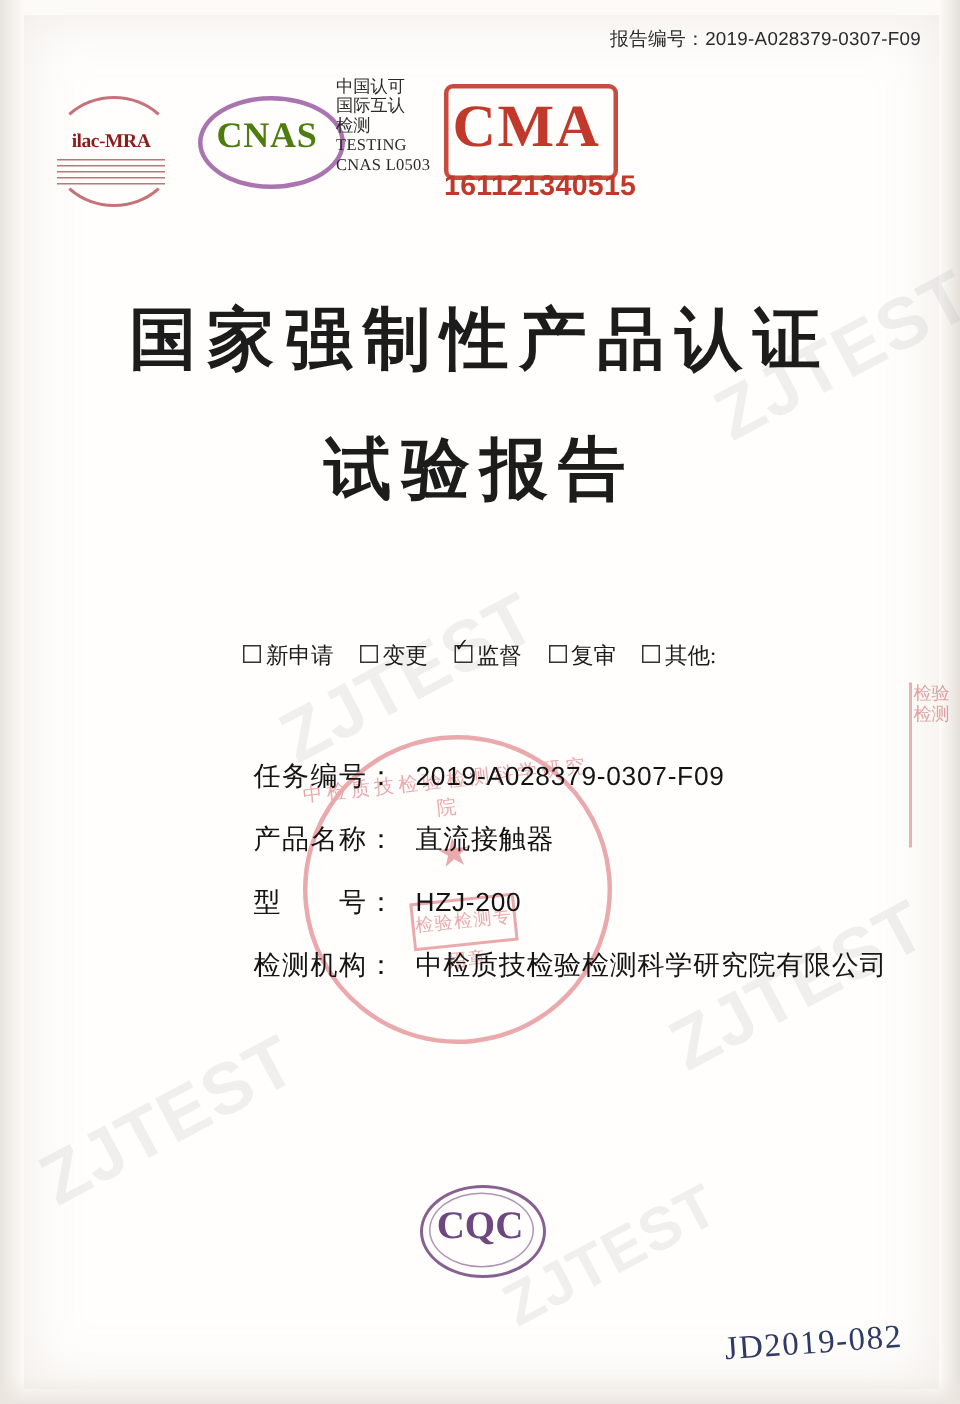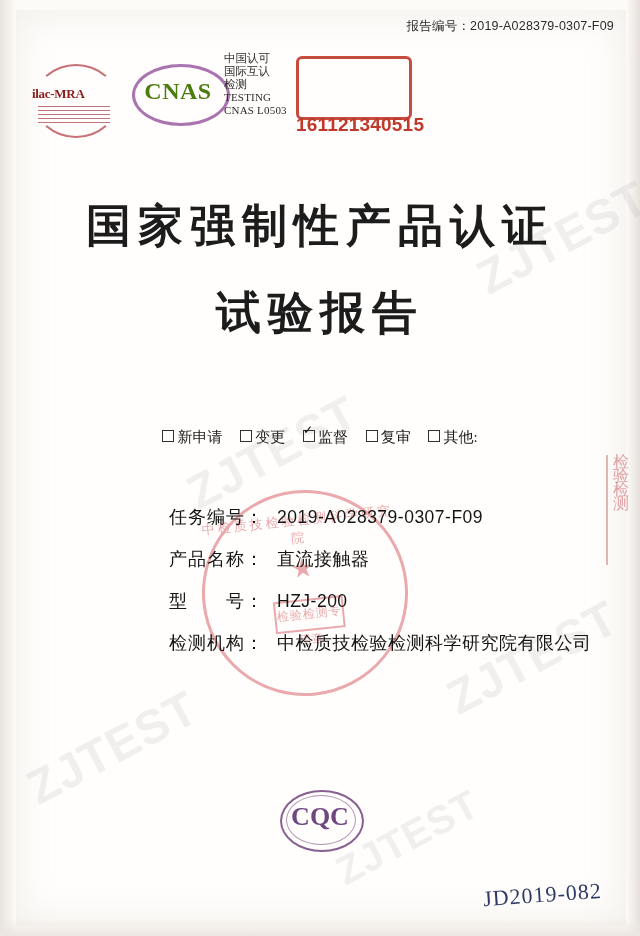--- a/index.html
+++ b/index.html
@@ -71,20 +71,21 @@
 
   .ilac {
     position: absolute;
     left: 0; top: 8px;
     width: 92px; height: 78px;
   }
   .ilac-text {
     position: absolute;
     left: 4px; top: 28px;
     width: 84px;
+    text-align: center;
     font-family: "Liberation Serif", serif;
     font-weight: bold;
     font-size: 13px;
     color: #8a1c1c;
     letter-spacing: -0.3px;
   }
   .ilac-arc {
     position: absolute;
     left: 6px; top: 6px;
     width: 80px; height: 70px;
@@ -377,21 +378,21 @@
 
   
   .side-seal {
     position: absolute;
     right: 6px;
     top: 455px;
     width: 26px;
     height: 110px;
     color: rgba(200,90,95,0.55);
     font-family: "Liberation Serif", serif;
-    font-size: 16px;
+    font-size: 12px;
     line-height: 14px;
     text-align: center;
     border-left: 2px solid rgba(200,90,95,0.45);
   }
 
   
   .handwriting {
     position: absolute;
     right: 38px;
     bottom: 28px;
@@ -442,20 +443,21 @@
     <div class="cnas-cn">
       <div>中国认可</div>
       <div>国际互认</div>
       <div>检测</div>
       <div class="en">TESTING</div>
       <div class="en">CNAS L0503</div>
     </div>
 
     <div class="cma">
       <div class="cma-ring"></div>
+      <div class="cma-word">CMA</div>
       <div class="cma-num">161121340515</div>
     </div>
   </div>
 
   <div class="title1">国家强制性产品认证</div>
   <div class="title2">试验报告</div>
 
   <div class="checkrow">
     <span class="opt"><span class="box"></span><span>新申请</span></span>
     <span class="opt"><span class="box"></span><span>变更</span></span>

